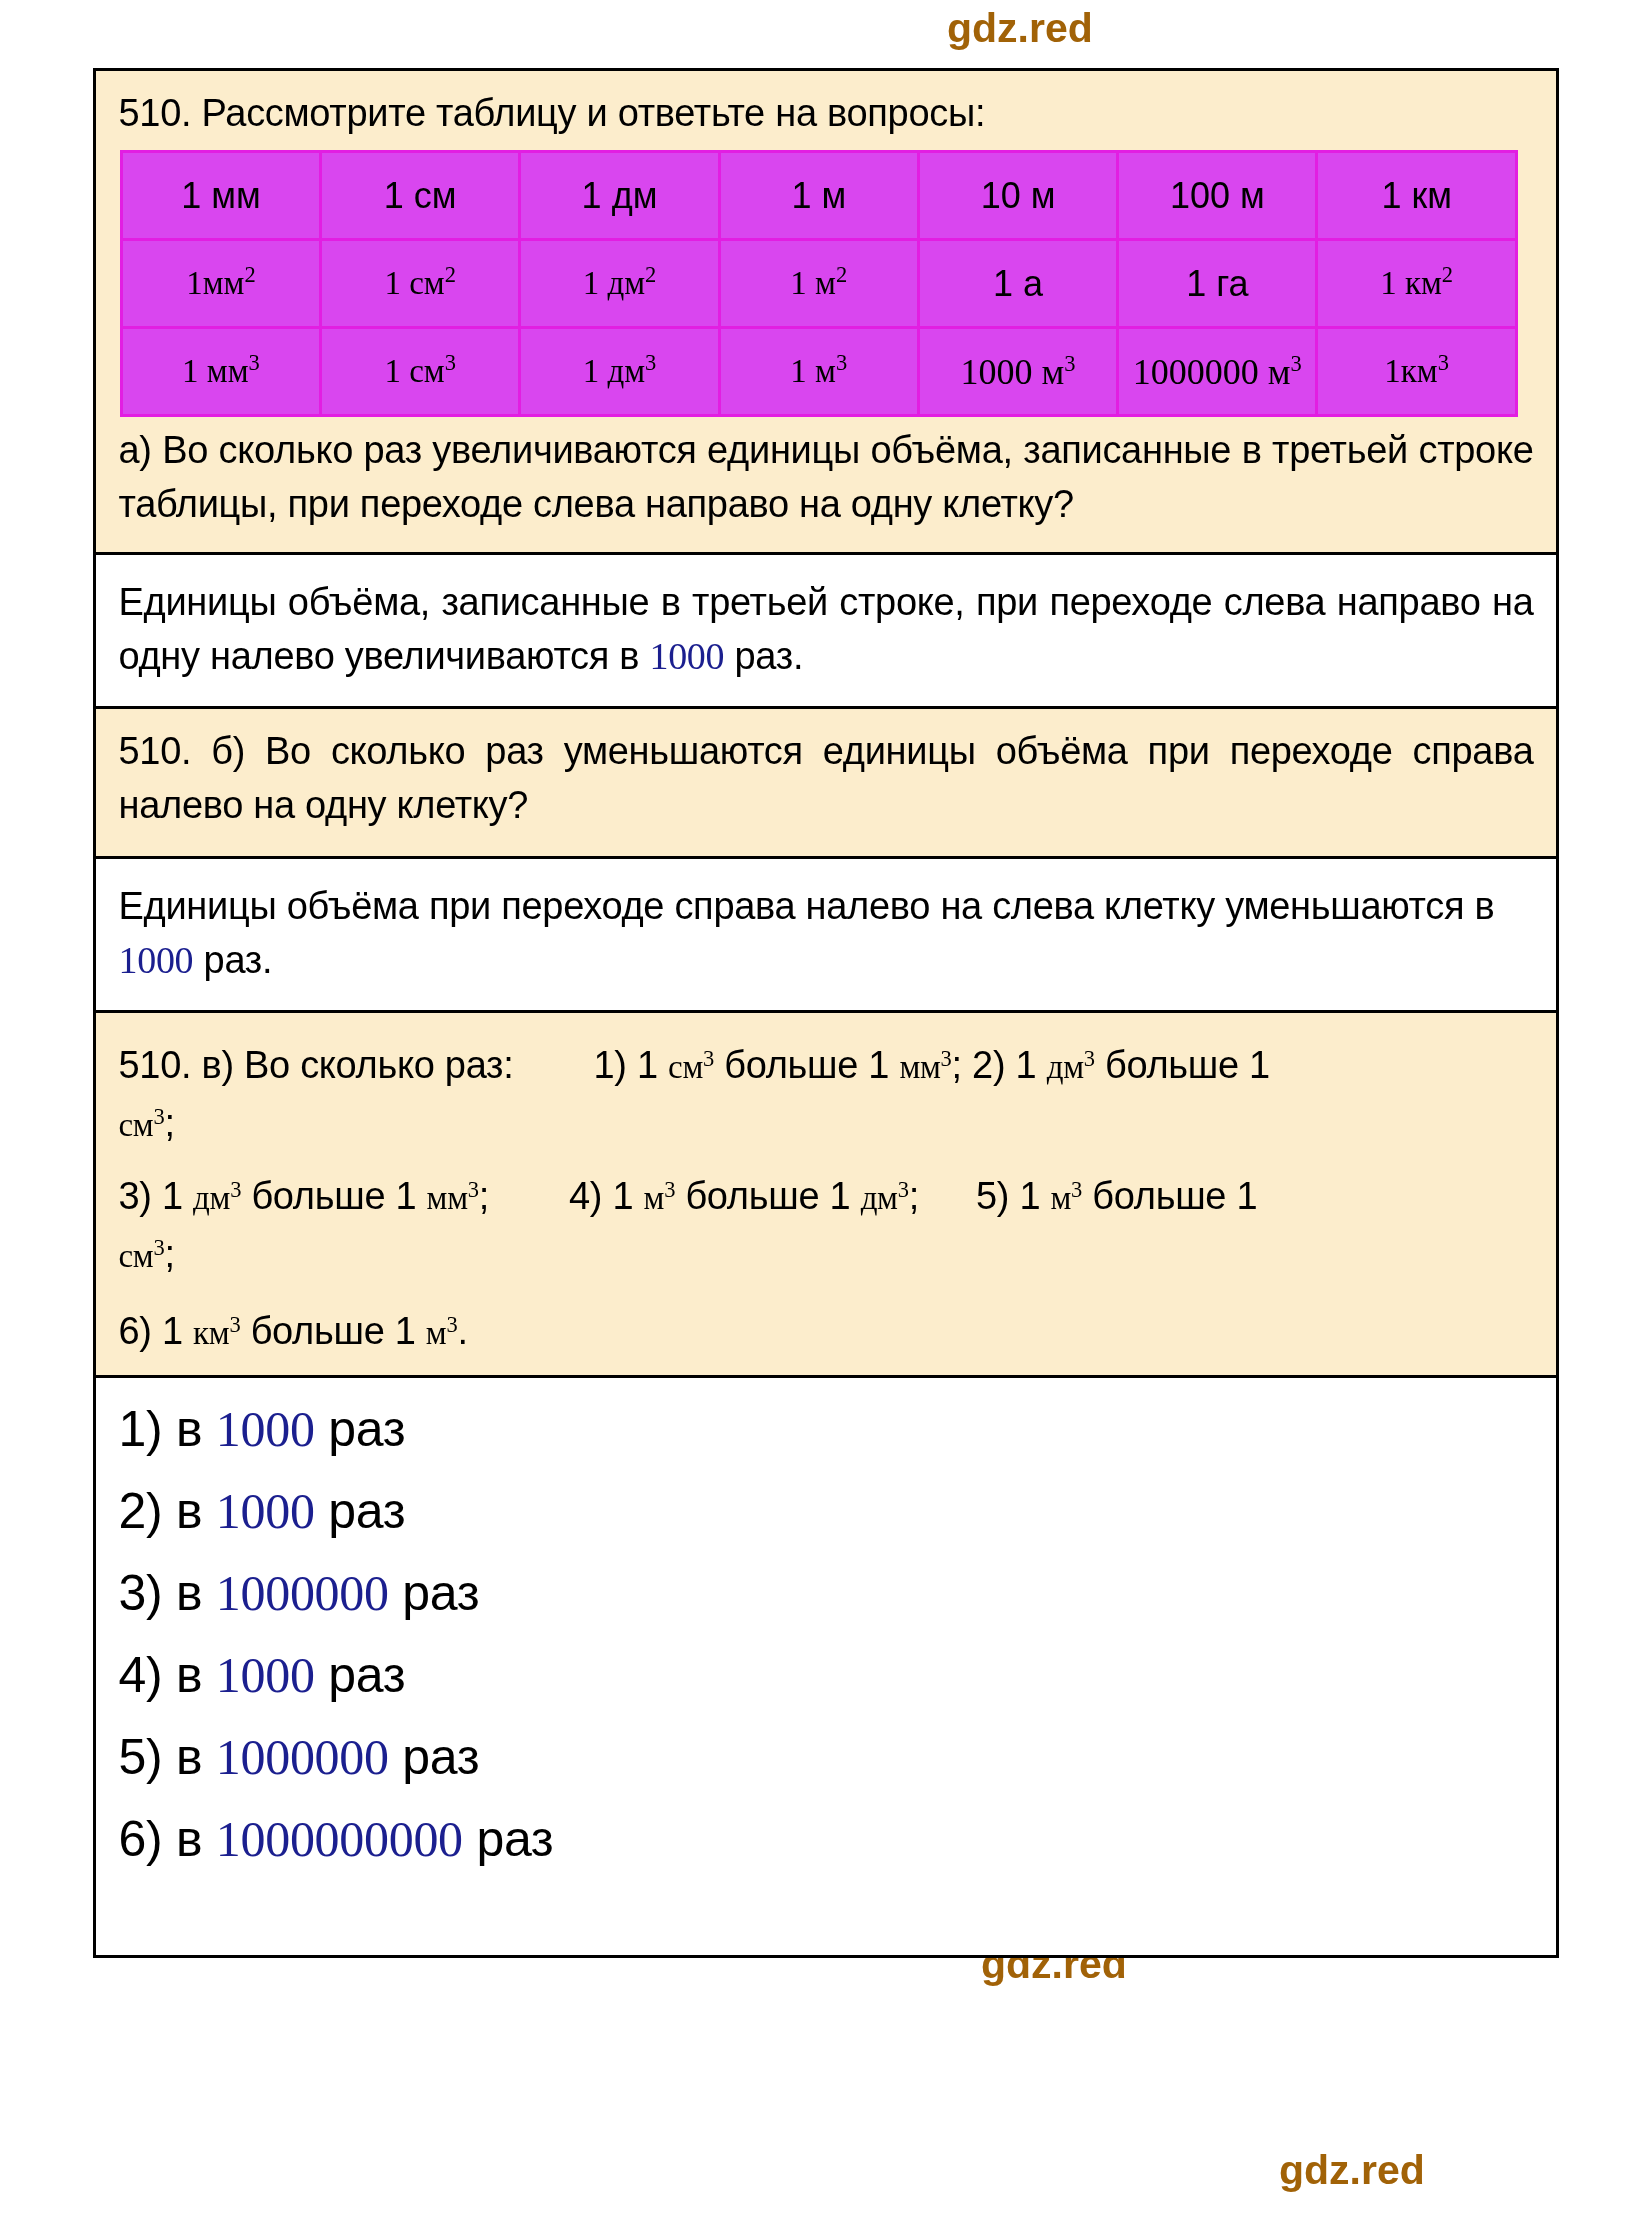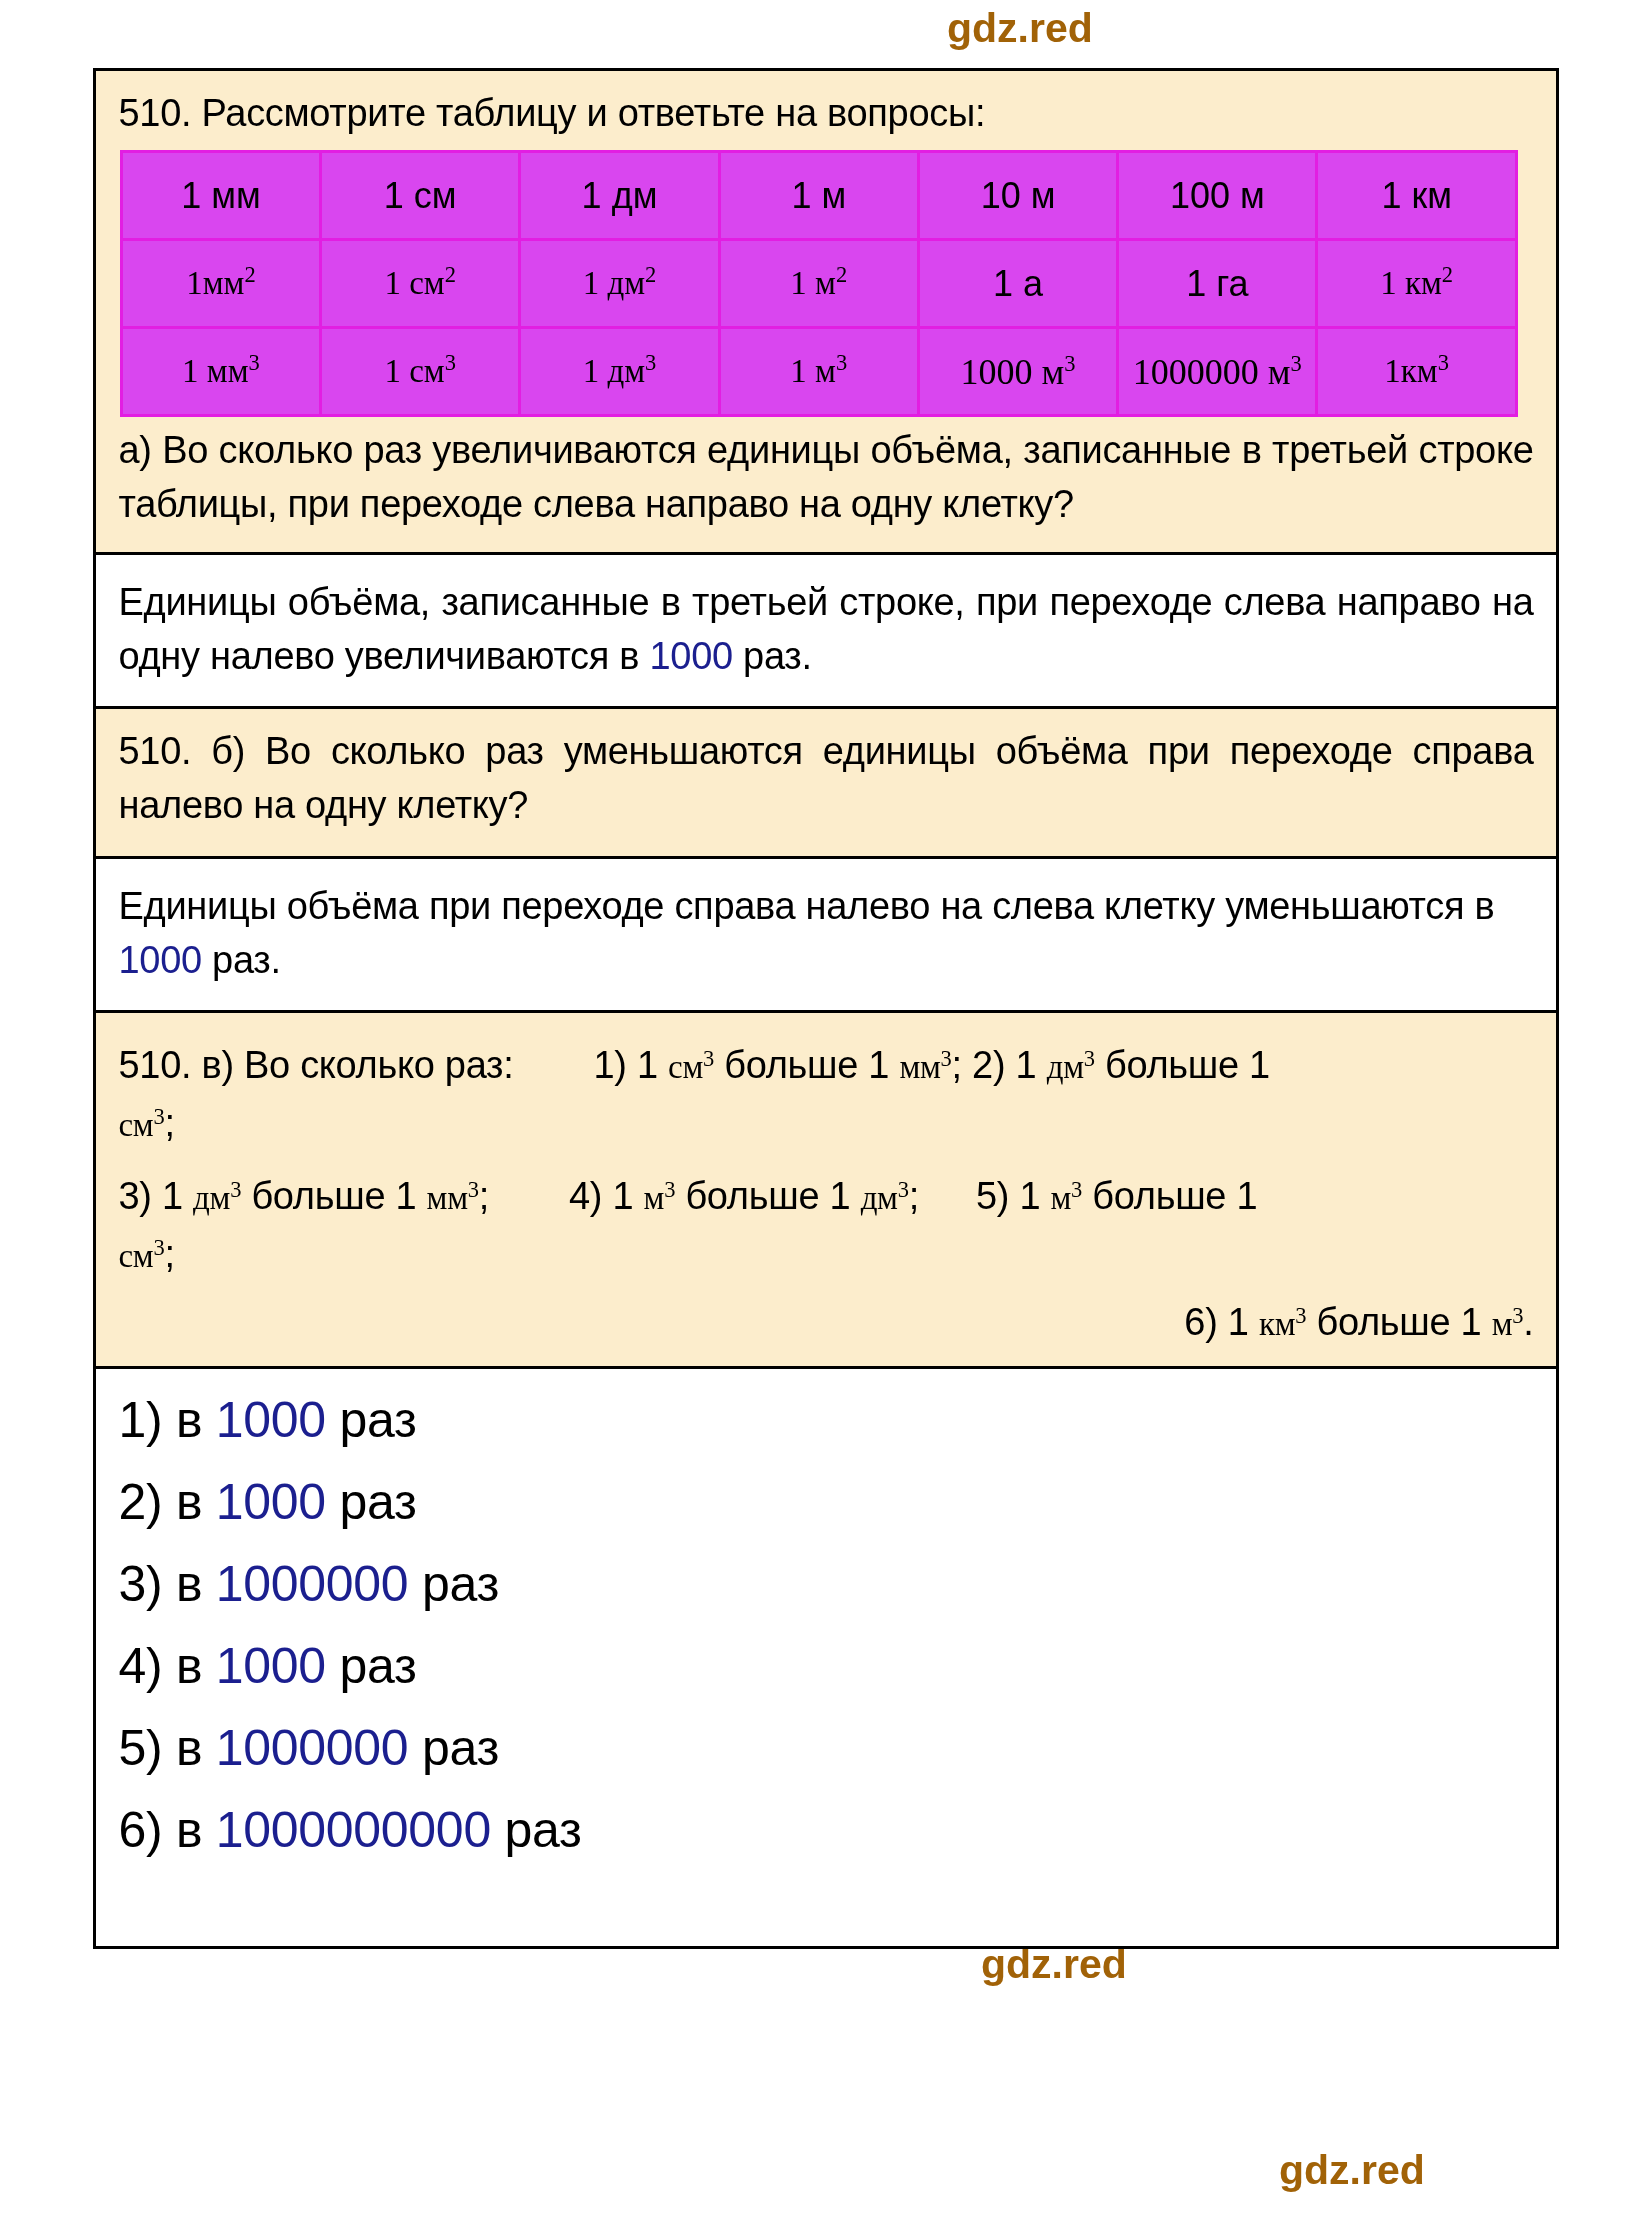--- a/index.html
+++ b/index.html
@@ -56,21 +56,21 @@
 
   
   .txt {
     font-family: "Liberation Sans", sans-serif;
     font-size: 38px;
     line-height: 1.42;
     color: #000000;
     letter-spacing: -0.3px;
   }
   .just { text-align: justify; text-align-last: left; }
-  .num  { color: #1b1f8f; }
+  .num  { color: #1b1f8f; font-family: Liberation Serif, serif; }
 
   
   .u {
     font-family: "Liberation Serif", serif;
     font-size: 33px;
   }
   .u sup {
     font-family: "Liberation Serif", serif;
     font-size: 22.5px;
     vertical-align: super;
@@ -194,21 +194,21 @@
     <div class="pad" style="padding-top:22.5px;padding-bottom:16px;">
 
       <div class="txt c-line"><span>510. в) Во сколько раз:</span><span class="sp-lg"></span><span><span>1)</span> <span>1</span> <span class="u"><span>см</span><sup>3</sup></span> <span>больше</span> <span>1</span> <span class="u"><span>мм</span><sup>3</sup></span><span>;</span></span> <span><span>2)</span> <span>1</span> <span class="u"><span>дм</span><sup>3</sup></span> <span>больше</span> <span>1</span></span></div>
 
       <div class="txt c-line"><span class="u"><span>см</span><sup>3</sup></span><span>;</span></div>
 
       <div class="txt c-line" style="margin-top:18.6px;"><span><span>3)</span> <span>1</span> <span class="u"><span>дм</span><sup>3</sup></span> <span>больше</span> <span>1</span> <span class="u"><span>мм</span><sup>3</sup></span><span>;</span></span><span class="sp-lg"></span><span><span>4)</span> <span>1</span> <span class="u"><span>м</span><sup>3</sup></span> <span>больше</span> <span>1</span> <span class="u"><span>дм</span><sup>3</sup></span><span>;</span></span><span class="sp-md"></span><span><span>5)</span> <span>1</span> <span class="u"><span>м</span><sup>3</sup></span> <span>больше</span> <span>1</span></span></div>
 
       <div class="txt c-line"><span class="u"><span>см</span><sup>3</sup></span><span>;</span></div>
 
-      <div class="txt c-line" style="margin-top:14px;text-align:right;"><span>6)</span> <span>1</span> <span class="u"><span>км</span><sup>3</sup></span> <span>больше</span> <span>1</span> <span class="u"><span>м</span><sup>3</sup></span><span>.</span></div>
+      <div class="txt c-line" style="margin-top:23px;"><span>6)</span> <span>1</span> <span class="u"><span>км</span><sup>3</sup></span> <span>больше</span> <span>1</span> <span class="u"><span>м</span><sup>3</sup></span><span>.</span></div>
 
     </div>
   </div>
 
   <div class="block a-block" style="min-height:331px;">
     <div class="pad" style="padding-top:22.5px;padding-bottom:80px;">
       <div class="ans-row"><span>1)</span> <span>в </span><span class="num">1000</span><span> раз</span></div>
       <div class="ans-row"><span>2)</span> <span>в </span><span class="num">1000</span><span> раз</span></div>
       <div class="ans-row"><span>3)</span> <span>в </span><span class="num">1000000</span><span> раз</span></div>
       <div class="ans-row"><span>4)</span> <span>в </span><span class="num">1000</span><span> раз</span></div>

